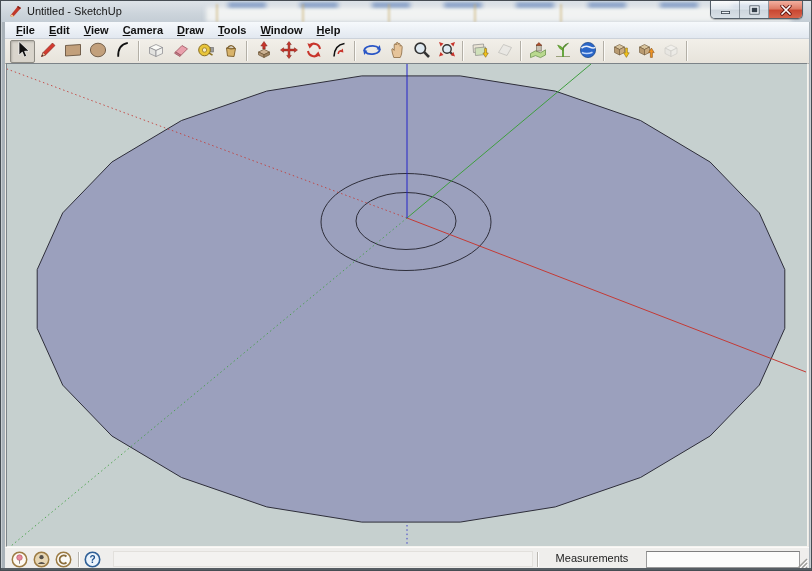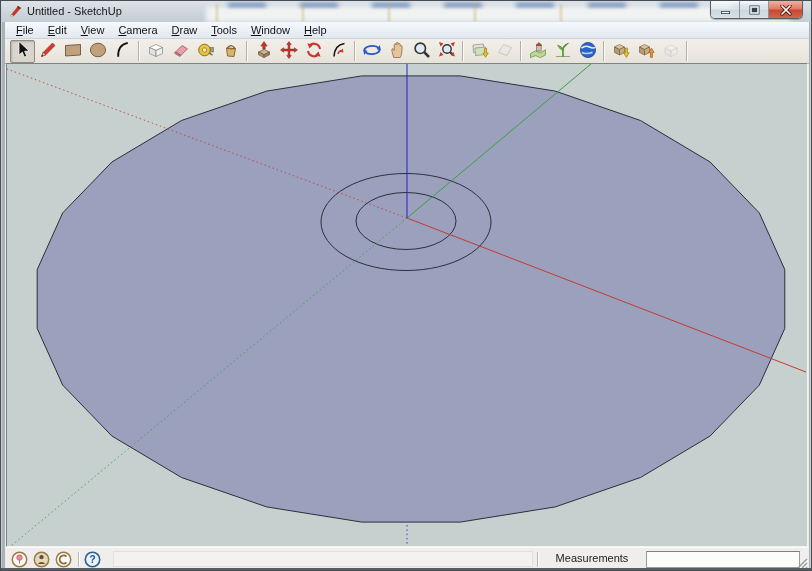--- a/index.html
+++ b/index.html
@@ -30,21 +30,21 @@
     background:linear-gradient(180deg,rgba(255,255,255,.9) 0%,rgba(222,230,237,.75) 45%,rgba(190,202,212,.7) 50%,rgba(214,223,231,.85) 100%);
     border-right:1px solid rgba(85,96,106,.6);}
   .winbtn:last-child{border-right:none;}
   .winbtn.close{width:33px;
     background:linear-gradient(180deg,#f3b0a0 0%,#dd7a64 45%,#c84631 50%,#d8684f 100%);}
   
   .client{position:absolute;left:4px;top:21px;width:804px;height:548px;background:#ece9e3;}
   .menubar{position:absolute;left:0;top:0;width:804px;height:17px;
     background:linear-gradient(180deg,#f6f9fc,#e2e8f0);border-bottom:1px solid #ccd2da;
     display:flex;align-items:center;padding-left:4px;}
-  .menu-item{padding:0 7px;line-height:16px;color:#111;}
+  .menu-item{padding:0 7px;line-height:16px;color:#111;font-weight:bold;}
   .menu-item u{text-decoration:underline;}
   
   .toolbar{position:absolute;left:0;top:17px;width:804px;height:25px;
     background:linear-gradient(180deg,#f2efe9,#e7e3db);border-bottom:1px solid #b4b0a7;
     display:flex;align-items:center;padding-left:5px;}
   .tb-btn{width:25px;height:23px;display:flex;align-items:center;justify-content:center;
     border:1px solid transparent;border-radius:2px;background:transparent;padding:0;margin:0 0;}
   .tb-btn.active{background:#d9d5cc;border-color:#8e8c84;box-shadow:inset 1px 1px 2px rgba(0,0,0,.18);}
   .tb-btn.disabled{opacity:.55;filter:grayscale(.4);}
   .tb-sep{width:2px;height:20px;margin:0 3px;

